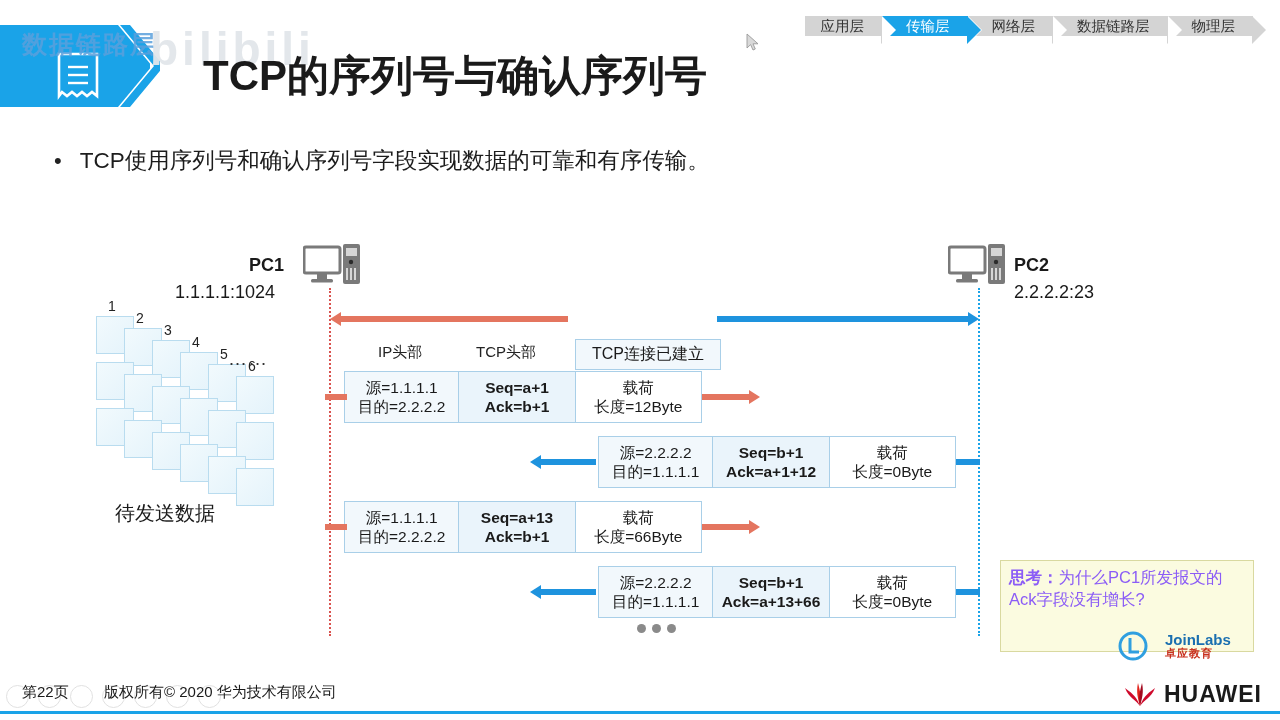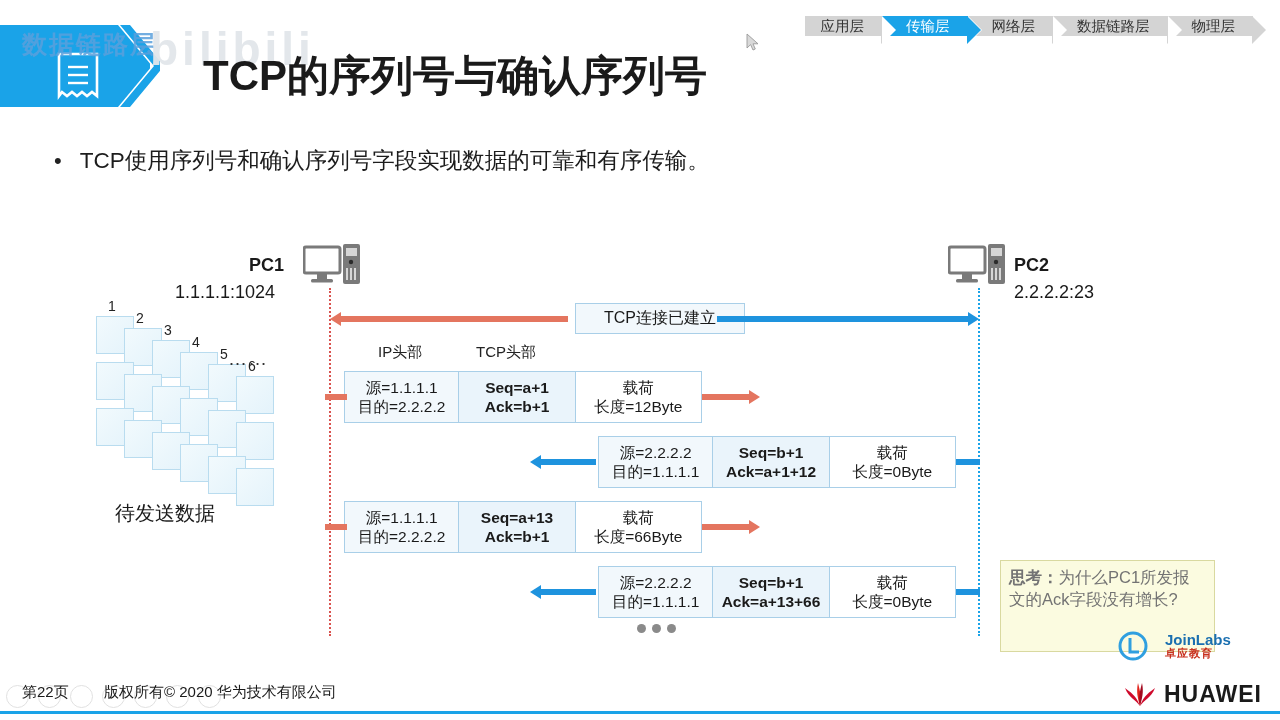--- a/index.html
+++ b/index.html
@@ -138,22 +138,23 @@
   .pkt-cell.ip  { background: #f2f8fc; }
 
   .hdr-cap {
     position: absolute; font-size: 15px; color: #222; white-space: nowrap;
   }
 
   .status-box {
     position: absolute;
     background: #f2f8fc; border: 1px solid #a9cfe8;
     font-size: 16px; color: #1a1a1a;
-    padding: 4px 28px; white-space: nowrap;
+    padding: 4px 16px; white-space: nowrap;
     box-sizing: border-box;
+    margin-top: 36px;
   }
 
   
   .arrow { position: absolute; height: 6px; }
   .arrow .shaft { position: absolute; top: 0; height: 6px; width: 100%; }
   .arrow .head { position: absolute; top: -4px; width: 0; height: 0; }
   .arrow.red .shaft { background: #e4755f; }
   .arrow.red .head  { border-top: 7px solid transparent; border-bottom: 7px solid transparent; }
   .arrow.blue .shaft { background: #1e93de; }
   .arrow.blue .head  { border-top: 7px solid transparent; border-bottom: 7px solid transparent; }
@@ -188,26 +189,26 @@
 
   .ellipsis-dots {
     position: absolute; left: 637px; top: 624px;
     display: flex; gap: 6px;
   }
   .ellipsis-dots i { width: 9px; height: 9px; border-radius: 50%; background: #8a8a8a; display:block;}
 
   
   .note {
     position: absolute; left: 1000px; top: 560px;
-    width: 215px; height: 92px;
+    width: 254px; height: 92px;
     background: #fbfbe0;
     border: 1px solid #d9d9a0;
     box-sizing: border-box;
     padding: 6px 8px;
-    font-size: 16.5px; color: #737373; line-height: 1.33;
+    font-size: 16.5px; color: #8b5cf6; line-height: 1.33;
   }
   .note b { font-weight: bold; }
   .joinlabs {
     position: absolute; left: 1118px; top: 631px;
     display: flex; align-items: center; gap: 17px;
   }
   .jl-txt { font-size: 15px; color: #1a6fb0; font-weight: bold; line-height: 1.05;}
   .jl-txt small { display:block; font-size: 11px; color:#c8321f; font-weight:bold; letter-spacing:1px;}
 
   

